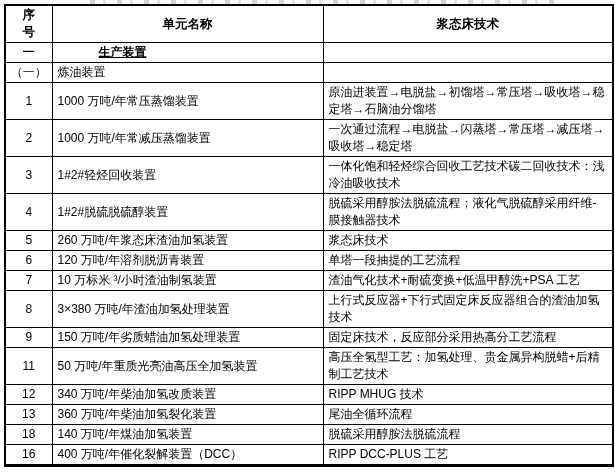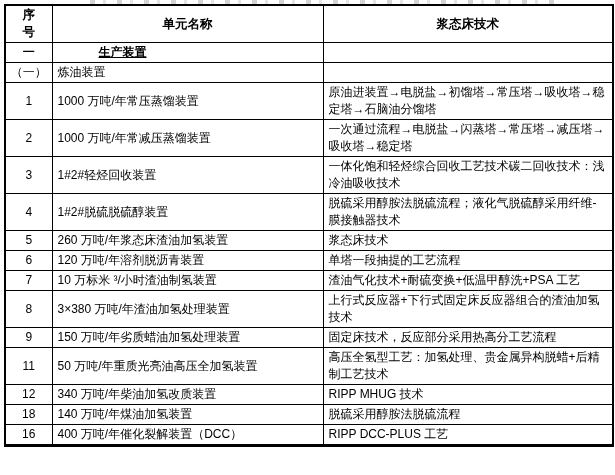--- a/index.html
+++ b/index.html
@@ -149,20 +149,25 @@
           <td class="no">11</td>
           <td class="name">50 万吨/年重质光亮油高压全加氢装置</td>
           <td class="tech">高压全氢型工艺：加氢处理、贵金属异构脱蜡+后精制工艺技术</td>
         </tr>
         <tr class="h1">
           <td class="no">12</td>
           <td class="name">340 万吨/年柴油加氢改质装置</td>
           <td class="tech">RIPP MHUG 技术</td>
         </tr>
         <tr class="h1">
+          <td class="no">13</td>
+          <td class="name">360 万吨/年柴油加氢裂化装置</td>
+          <td class="tech">尾油全循环流程</td>
+        </tr>
+        <tr class="h1">
           <td class="no">18</td>
           <td class="name">140 万吨/年煤油加氢装置</td>
           <td class="tech">脱硫采用醇胺法脱硫流程</td>
         </tr>
         <tr class="h1">
           <td class="no">16</td>
           <td class="name">400 万吨/年催化裂解装置（DCC）</td>
           <td class="tech">RIPP DCC-PLUS 工艺</td>
         </tr>
       </tbody>

